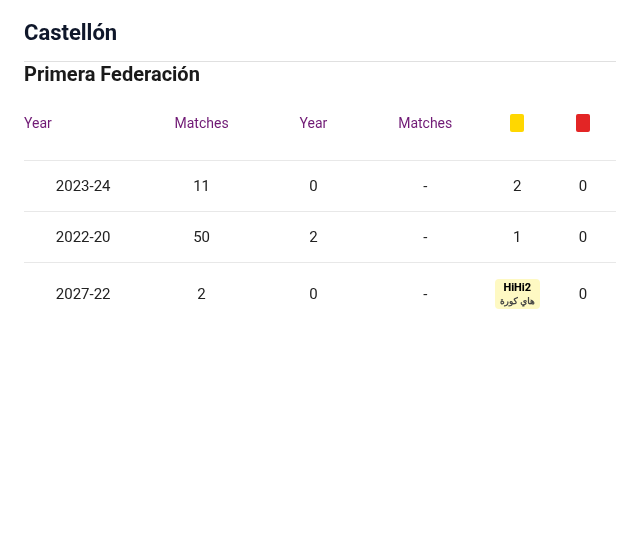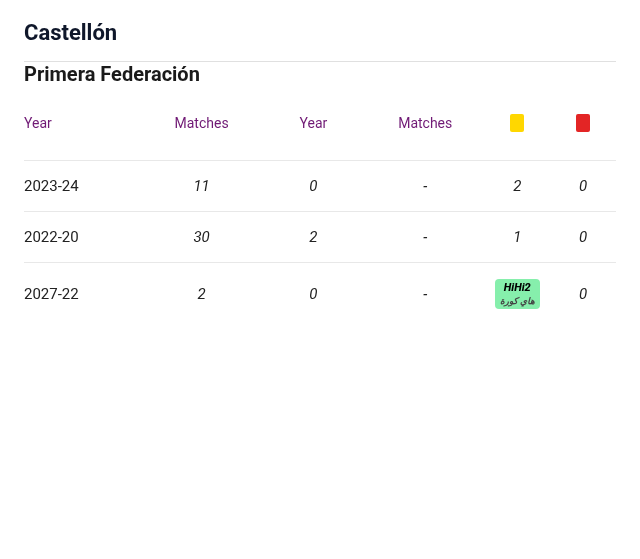--- a/index.html
+++ b/index.html
@@ -61,27 +61,26 @@
     }
 
     .stats-table tbody tr {
       border-top: 1px solid #e8e8e8;
     }
 
     .stats-table tbody tr td {
       font-size: 15px;
       color: #222222;
       padding: 16px 0;
-      text-align: left;
+      text-align: center;
       vertical-align: middle;
     }
 
     .stats-table tbody tr td.center {
       text-align: center;
-      font-style: italic;
     }
 
     .stats-table tbody tr td.icon-col {
       text-align: center;
       padding-left: 4px;
       padding-right: 4px;
       position: relative;
     }
 
     .yellow-card-icon {
@@ -121,21 +120,21 @@
     .yellow-col {
       width: 50px;
     }
 
     .red-col {
       width: 50px;
     }
 
     .overlay-badge {
       display: inline-block;
-      background-color: #86efac;
+      background-color: #fef9c3;
       border-radius: 4px;
       padding: 2px 5px;
       font-size: 10px;
       font-weight: bold;
       color: #000;
       line-height: 1.3;
       text-align: center;
       vertical-align: middle;
     }
 
@@ -182,21 +181,21 @@
         <td class="year-col">2023-24</td>
         <td class="matches-col center">11</td>
         <td class="goals-col center">0</td>
         <td class="assists-col center">-</td>
         <td class="yellow-col icon-col center">2</td>
         <td class="red-col icon-col center">0</td>
       </tr>
 
       <tr>
         <td class="year-col">2022-20</td>
-        <td class="matches-col center">30</td>
+        <td class="matches-col center">50</td>
         <td class="goals-col center">2</td>
         <td class="assists-col center">-</td>
         <td class="yellow-col icon-col center">1</td>
         <td class="red-col icon-col center">0</td>
       </tr>
 
       <tr>
         <td class="year-col">2027-22</td>
         <td class="matches-col center">2</td>
         <td class="goals-col center">0</td>

